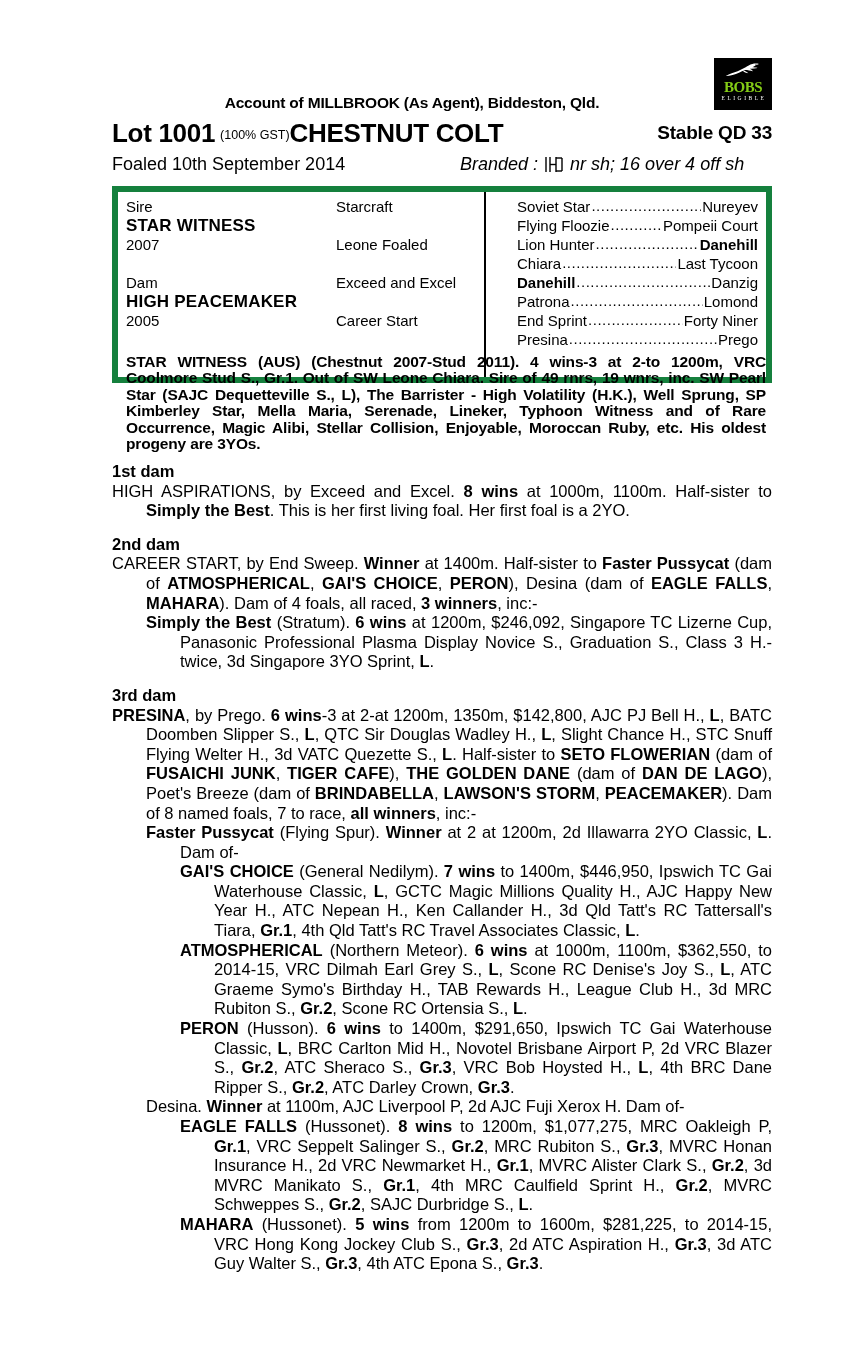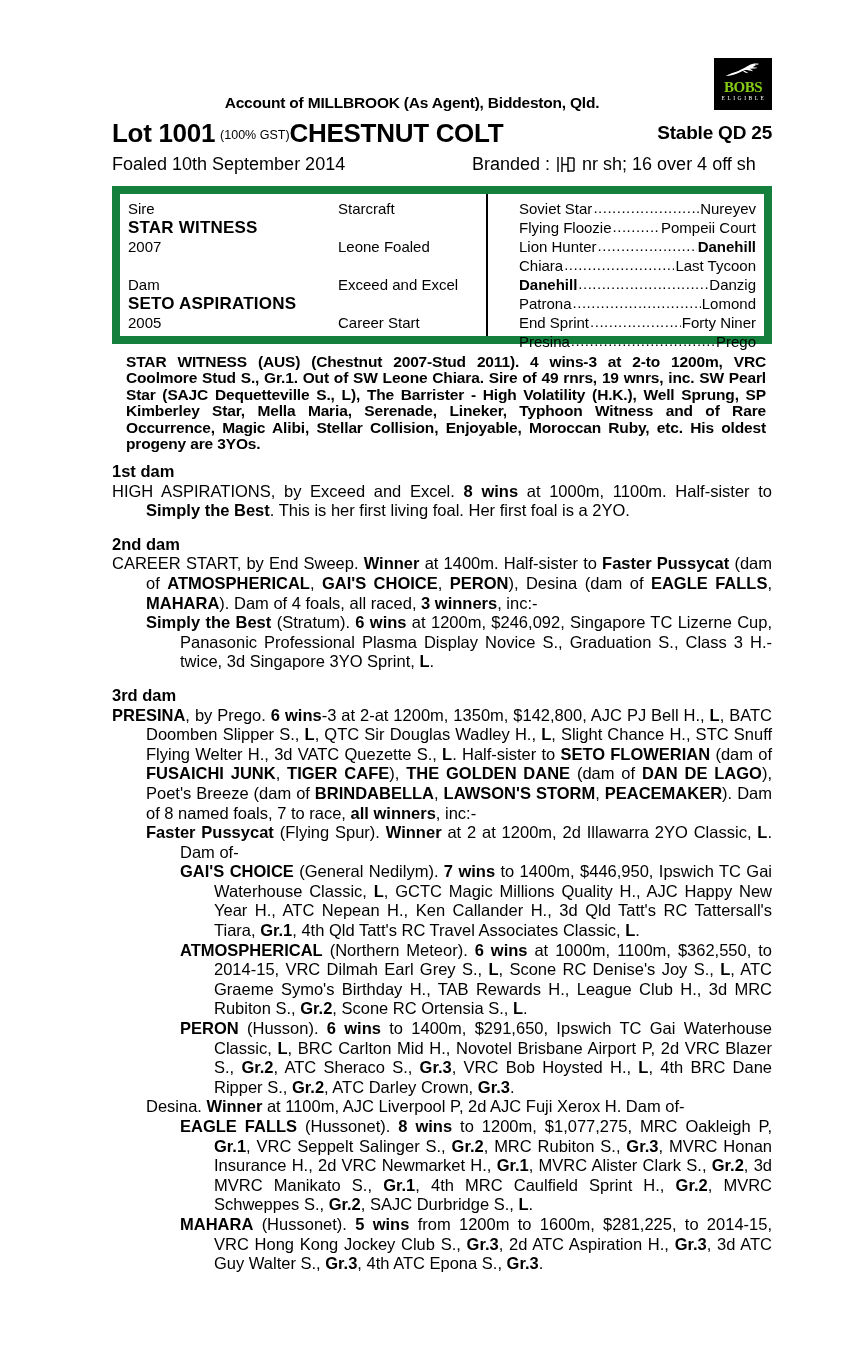--- a/index.html
+++ b/index.html
@@ -110,42 +110,43 @@
 
   .foaled-row {
     position: relative;
     margin-top: 6px;
     height: 24px;
     font-size: 18px;
     white-space: nowrap;
   }
   .branded-block {
     position: absolute;
-    left: 360px;
+    left: 348px;
     top: 0;
     white-space: nowrap;
+    font-style: italic;
   }
   .brand-glyph {
     display: inline-block;
     position: relative;
     width: 20px;
     height: 17px;
     vertical-align: -3px;
     margin: 0 1px;
   }
   .brand-glyph svg { display:block; }
 
   
   .pedigree {
     position: absolute;
     left: 112px;
     top: 186px;
     width: 660px;
-    height: 158px;
-    border: 8px solid #15803d;
+    height: 197px;
+    border: 6px solid #15803d;
     box-sizing: border-box;
   }
   .ped-divider {
     position: absolute;
     left: 366px;
     top: 0;
     bottom: 0;
     width: 2px;
     background: #000000;
   }
@@ -255,21 +256,21 @@
         <circle fill="#000000" cx="49.5" cy="5.4" r="0.9"></circle>
       </svg>
       <div class="bobs-word">BOBS</div>
       <div class="bobs-sub">E L I G I B L E</div>
     </div>
 
     <div class="account-line">Account of MILLBROOK (As Agent), Biddeston, Qld.</div>
 
     <div class="lot-row">
       <span class="lot-no">Lot 1001</span><span class="gst">(100% GST)</span><span class="colour-sex">CHESTNUT COLT</span>
-      <span class="stable">Stable QD 25</span>
+      <span class="stable">Stable QD 33</span>
     </div>
 
     <div class="foaled-row">
       <span>Foaled 10th September 2014</span>
       <span class="branded-block"><span>Branded : </span><span class="brand-glyph"><svg viewBox="0 0 20 17">
               <g stroke="#000" stroke-width="1.4" fill="none">
                 <line x1="2" y1="1" x2="2" y2="16"></line>
                 <line x1="6" y1="1" x2="6" y2="16"></line>
                 <line x1="6" y1="8.5" x2="12" y2="8.5"></line>
                 <line x1="12" y1="1" x2="12" y2="16"></line>
@@ -282,21 +283,21 @@
   </div>
 
   <div class="pedigree">
     <div class="ped-divider"></div>
     <div class="ped-left" id="ped-left">
         <div class="ped-left-row"><span>Sire</span><span class="g2">Starcraft</span></div>
         <div class="ped-left-row"><span class="ped-name-big">STAR WITNESS</span></div>
         <div class="ped-left-row"><span>2007</span><span class="g2">Leone Foaled</span></div>
         <div class="ped-left-row"><span></span><span class="g2"></span></div>
         <div class="ped-left-row"><span>Dam</span><span class="g2">Exceed and Excel</span></div>
-        <div class="ped-left-row"><span class="ped-name-big">SETO ASPIRATIONS</span></div>
+        <div class="ped-left-row"><span class="ped-name-big">HIGH PEACEMAKER</span></div>
         <div class="ped-left-row"><span>2005</span><span class="g2">Career Start</span></div>
         <div class="ped-left-row"><span></span><span class="g2"></span></div>
       </div>
     <div class="ped-right" id="ped-right">
         <div class="ped-right-row">
           <span>Soviet Star</span>
           <span class="leader">..........................................................................................</span>
           <span>Nureyev</span>
         </div>
         <div class="ped-right-row">

